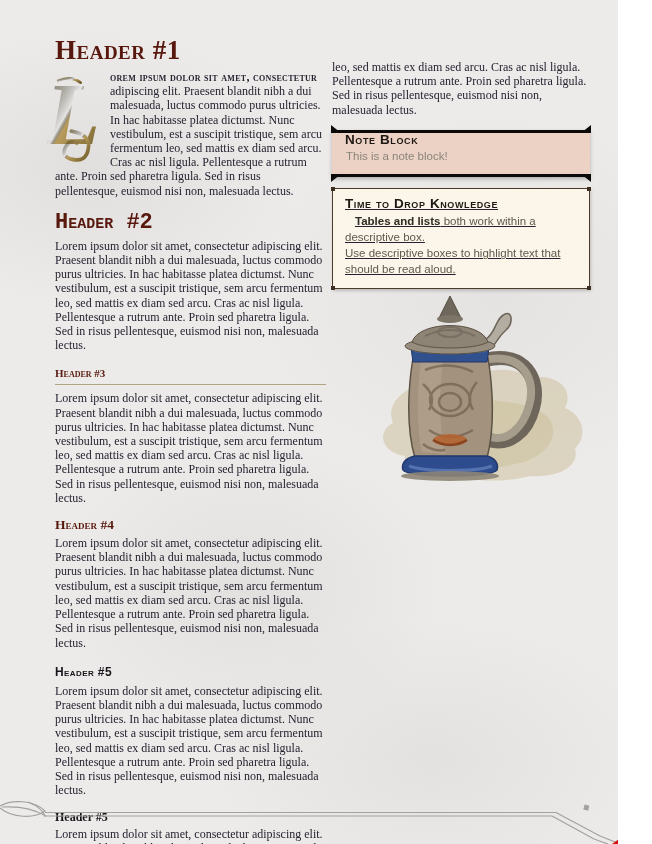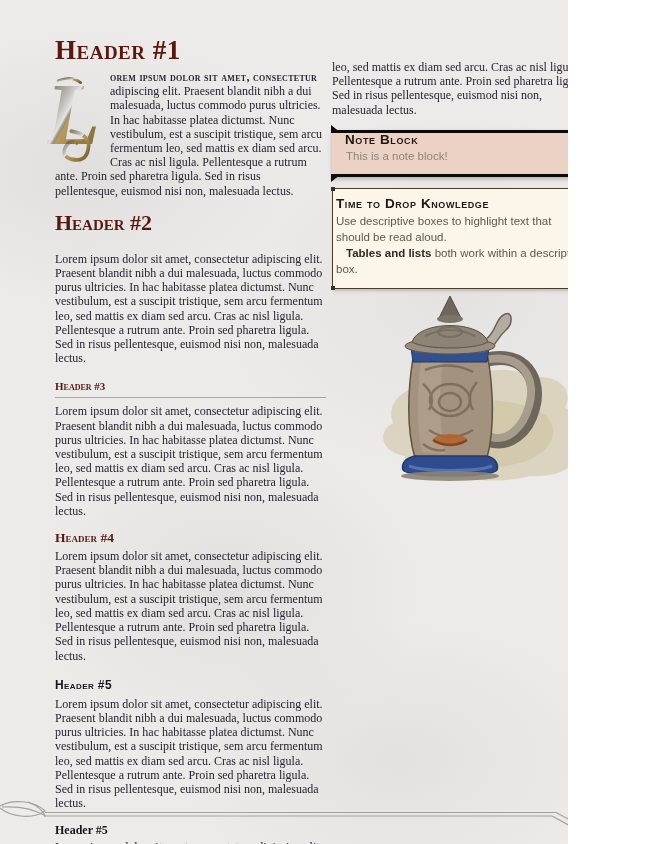--- a/index.html
+++ b/index.html
@@ -2,36 +2,36 @@
 <html><head>
 <meta charset="utf-8">
 <style>
   html,body { margin:0; padding:0; }
   body {
     width:652px; height:844px;
     font-family:"Liberation Serif", serif;
     -webkit-font-smoothing:antialiased;
   }
   .page {
-    position:relative; width:568px; height:844px; overflow:hidden;
+    position:relative; width:618px; height:844px; overflow:hidden;
     background:
       radial-gradient(ellipse 300px 200px at 15% 20%, rgba(190,188,186,.25), transparent 70%),
       radial-gradient(ellipse 350px 260px at 80% 35%, rgba(200,198,195,.22), transparent 70%),
       radial-gradient(ellipse 280px 220px at 40% 70%, rgba(185,183,180,.20), transparent 70%),
       radial-gradient(ellipse 320px 200px at 70% 90%, rgba(195,192,188,.22), transparent 70%),
       #ecebe9;
     color:#262230;
   }
   .col { position:absolute; }
   .col-left  { left:55px; top:36px; width:271px; }
   .col-right { left:332px; top:60px; width:258px; }
 
   h1,h2,h3,h4,h5,.h5b { font-variant:small-caps; color:#58180d; font-weight:bold; margin:0; }
   h1 { font-size:27px; line-height:28px; letter-spacing:.5px; margin:0 0 6px; }
-  h2 { font-size:22px; line-height:24px; margin:12px 0 17px; }
+  h2 { font-size:22px; line-height:24px; margin:12px 0 4px;font-family:Liberation Mono, monospace; }
   h3 { font-size:11px; line-height:18px; margin:12px 0 6px; border-bottom:1.5px solid #b3a486; padding-bottom:2px; }
   h4 { font-size:13.5px; line-height:16px; margin:12px 0 3px; }
   h5 { font-family:"Liberation Sans", sans-serif; color:#17151a; font-size:12px; letter-spacing:.4px; margin:15px 0 5px; }
   .h5b { font-variant:normal; color:#17151a; font-size:12px; margin:13px 0 2px; }
 
   p { font-size:12px; line-height:14.2px; margin:0 0 1px; }
 
   .dropcap { float:left; width:56px; height:94px; margin:2px 7px 0 -8px; }
   .lead-caps { font-variant:small-caps; letter-spacing:.3px;font-weight:bold; }
 
@@ -49,23 +49,24 @@
   .note .br { bottom:-8px; right:-1px; border-top:8px solid #0c0a09; border-left:10px solid transparent; }
   .box-title {
     font-family:"Liberation Sans", sans-serif; font-variant:small-caps;
     font-weight:bold; font-size:13.5px; color:#1d1813; letter-spacing:.6px;
     margin:0 0 2px;
   }
   .note-body { font-family:"Liberation Sans", sans-serif; font-size:11.5px; color:#8a847c; margin:1px; }
 
   
   .descriptive {
-    position:relative; margin:11px 0 16px; padding:8px 3px 11px;
+    position:relative; margin:11px 0 16px; padding:8px 12px 11px;
     background:#fbf6e9; border:1px solid #4a3b2b;
     box-shadow:1px 2px 3px rgba(0,0,0,.18);
+    text-decoration:underline;
   }
   .descriptive .dot { position:absolute; width:4px; height:4px; background:#3c2f21; }
   .descriptive .d-tl { top:-2px; left:-2px; }  .descriptive .d-tr { top:-2px; right:-2px; }
   .descriptive .d-bl { bottom:-2px; left:-2px; } .descriptive .d-br { bottom:-2px; right:-2px; }
   .desc-body { font-family:"Liberation Sans", sans-serif; font-size:11.5px; line-height:16px; color:#5f584b; margin:0; }
   .desc-body.indent { text-indent:10px; }
   .desc-body b { color:#2e2a24; }
 
   .stein { position:absolute; left:365px; top:288px; width:225px; height:195px; }
 
@@ -129,22 +130,22 @@
       <p class="box-title">Note Block</p>
       <p class="note-body">This is a note block!</p>
     </div>
 
     <div class="descriptive">
       <span class="dot d-tl"></span>
       <span class="dot d-tr"></span>
       <span class="dot d-bl"></span>
       <span class="dot d-br"></span>
       <p class="box-title">Time to Drop Knowledge</p>
+      <p class="desc-body indent"><b>Tables and lists</b><span> both work within a descriptive box.</span></p>
       <p class="desc-body">Use descriptive boxes to highlight text that should be read aloud.</p>
-      <p class="desc-body indent"><b>Tables and lists</b><span> both work within a descriptive box.</span></p>
     </div>
 
   </div>
 
   <svg class="stein" viewBox="0 0 225 195">
 
     <path d="M60,95 C40,100 20,115 28,135 C10,145 18,165 40,168 C38,182 60,190 85,185 C100,194 140,195 165,188 C195,190 215,178 210,160 C222,150 220,128 200,120 C210,100 190,85 165,90 C150,78 120,80 108,90 C90,82 70,86 60,95 Z" fill="#c6b688" opacity=".42"></path>
     <path d="M70,120 C55,128 50,150 62,165 C75,180 120,184 150,176 C180,170 195,150 185,132 C172,112 100,105 70,120 Z" fill="#bfae7d" opacity=".30"></path>
 
     <path d="M120,72 C160,62 176,92 168,120 C162,144 144,158 124,152" fill="none" stroke="#6e665a" stroke-width="14" stroke-linecap="round"></path>

